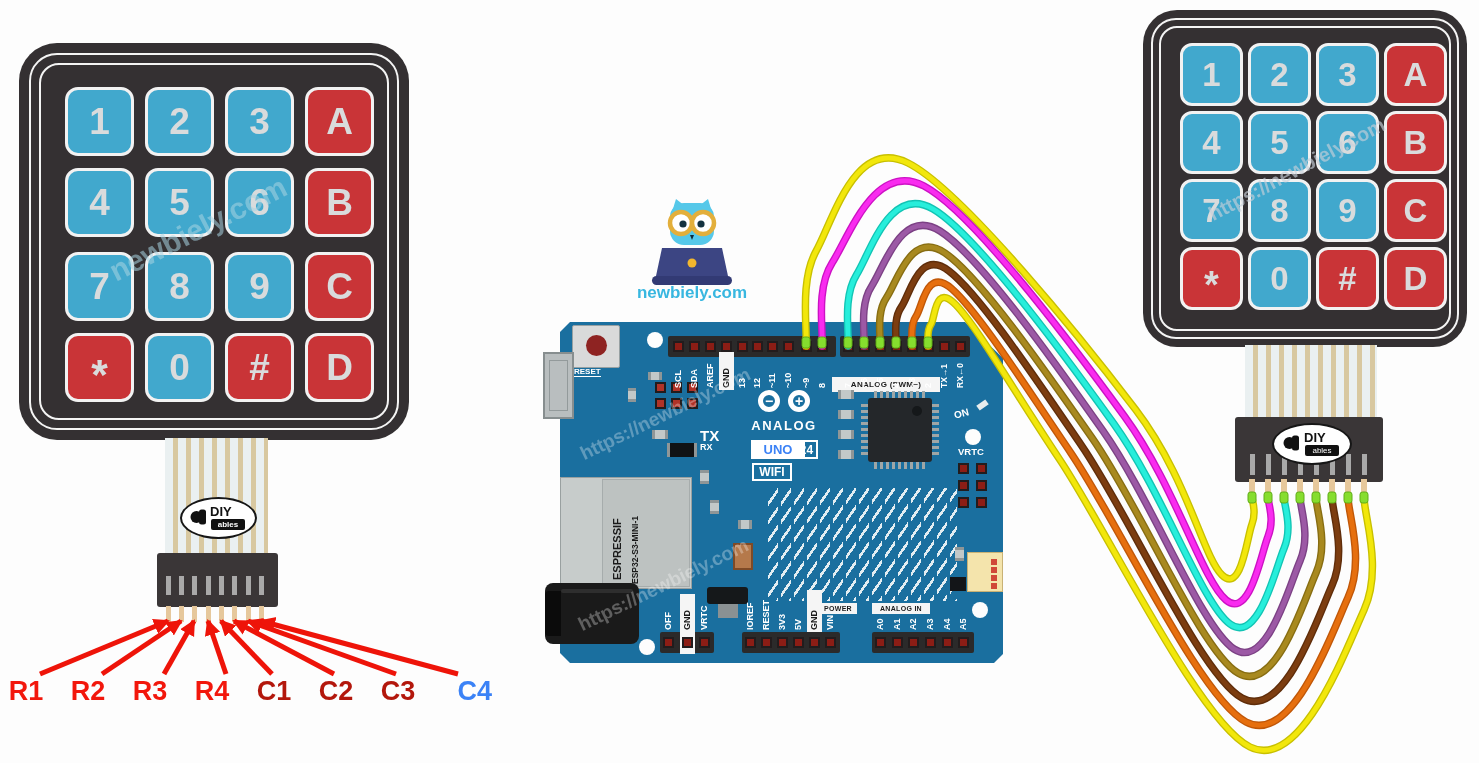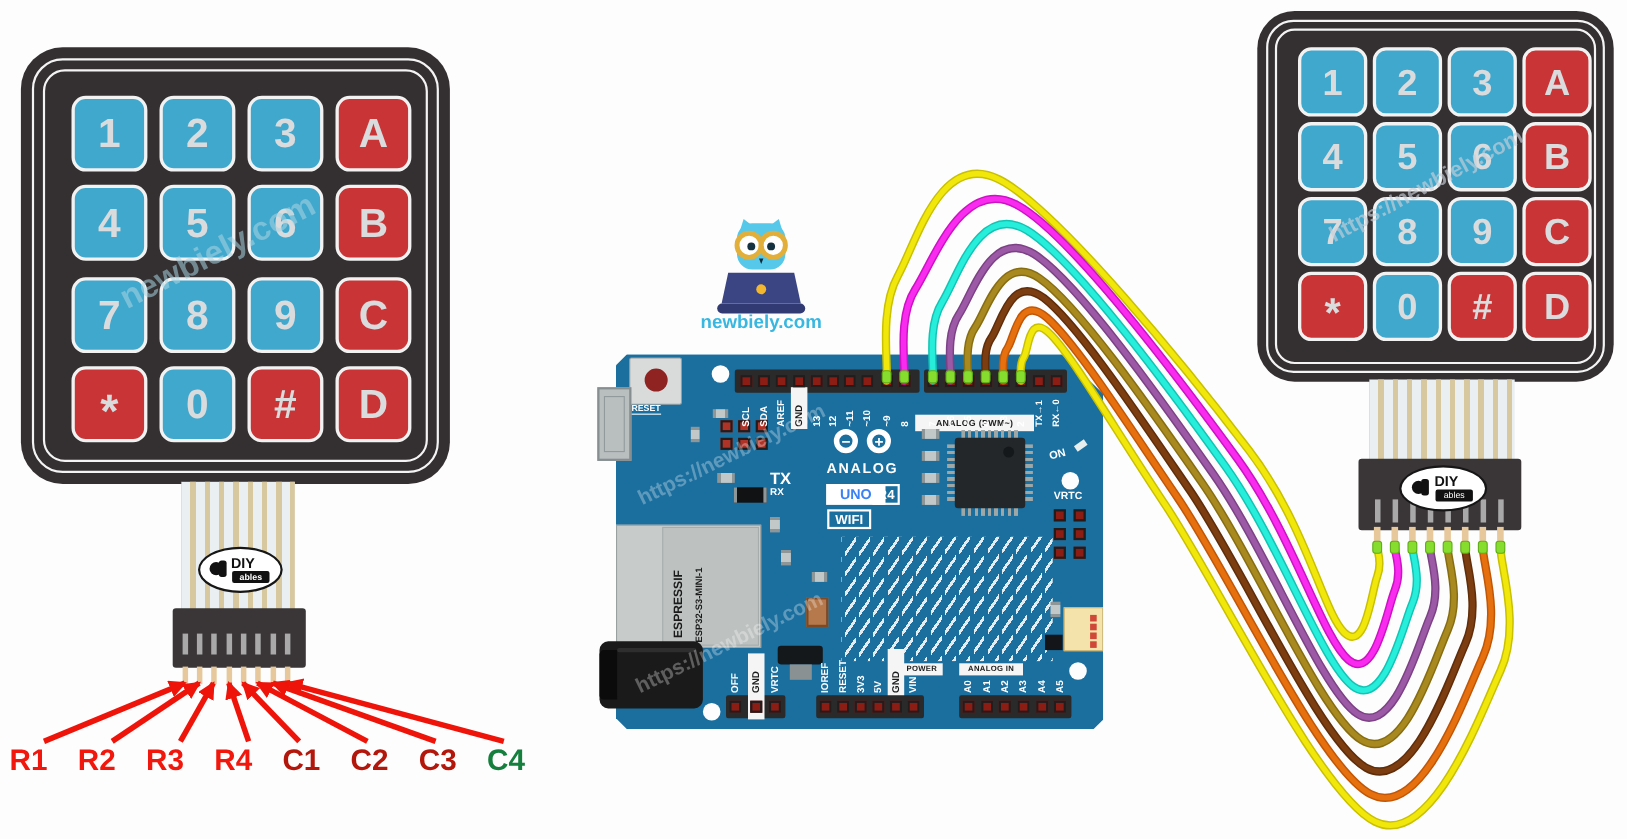--- a/index.html
+++ b/index.html
@@ -485,14 +485,14 @@
     <div class="slot" style="left: 1329.5px; top: 454px; width: 5px; height: 21px;"></div>
     <div class="slot" style="left: 1345.5px; top: 454px; width: 5px; height: 21px;"></div>
     <div class="slot" style="left: 1361.5px; top: 454px; width: 5px; height: 21px;"></div>
     <div class="pinlabel" style="left: -6px; top: 676px; color: rgb(242, 23, 12);">R1</div>
     <div class="pinlabel" style="left: 56px; top: 676px; color: rgb(242, 23, 12);">R2</div>
     <div class="pinlabel" style="left: 118px; top: 676px; color: rgb(242, 23, 12);">R3</div>
     <div class="pinlabel" style="left: 180px; top: 676px; color: rgb(242, 23, 12);">R4</div>
     <div class="pinlabel" style="left: 242px; top: 676px; color: rgb(179, 23, 12);">C1</div>
     <div class="pinlabel" style="left: 304px; top: 676px; color: rgb(179, 23, 12);">C2</div>
     <div class="pinlabel" style="left: 366px; top: 676px; color: rgb(179, 23, 12);">C3</div>
-    <div class="pinlabel" style="left: 428px; top: 676px; color: #15803d;">C4</div>
+    <div class="pinlabel" style="left: 428px; top: 676px; color: #3b82f6; text-align: right;">C4</div>
   </div>
 
 </body></html>

